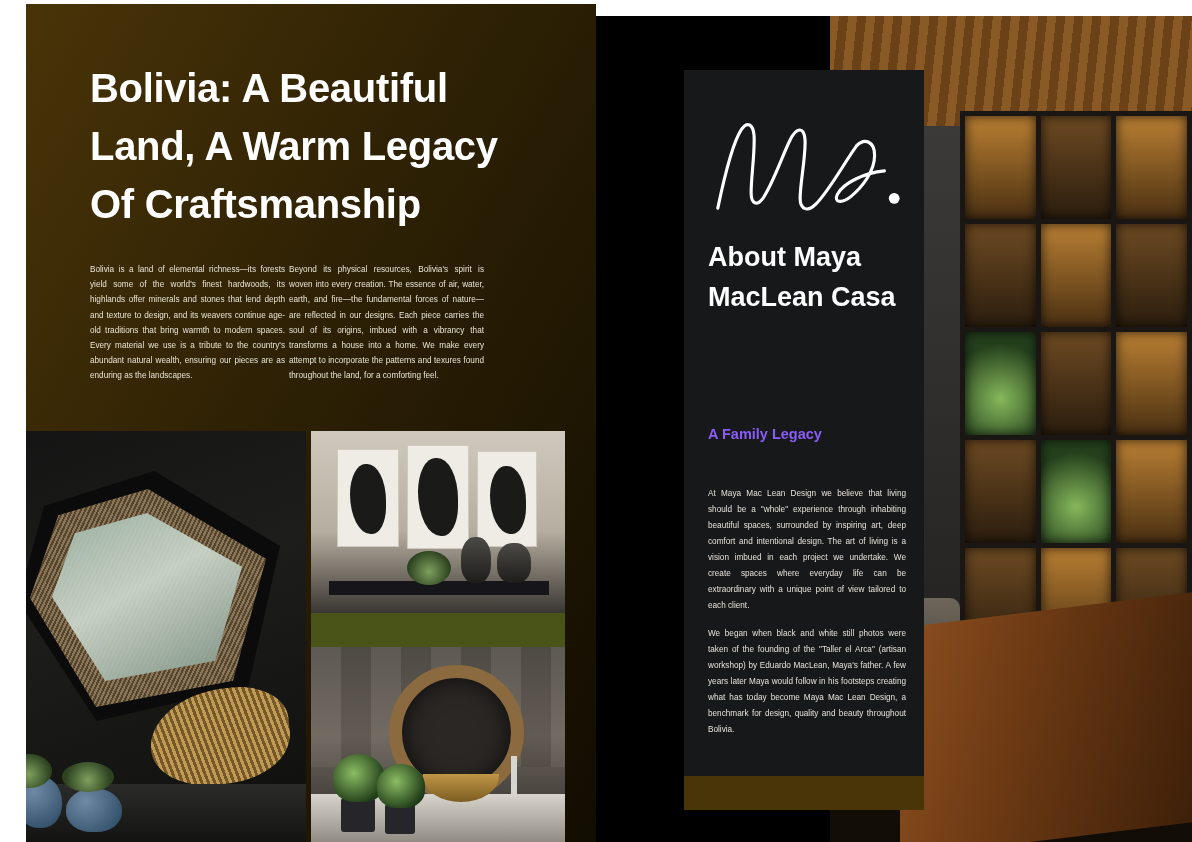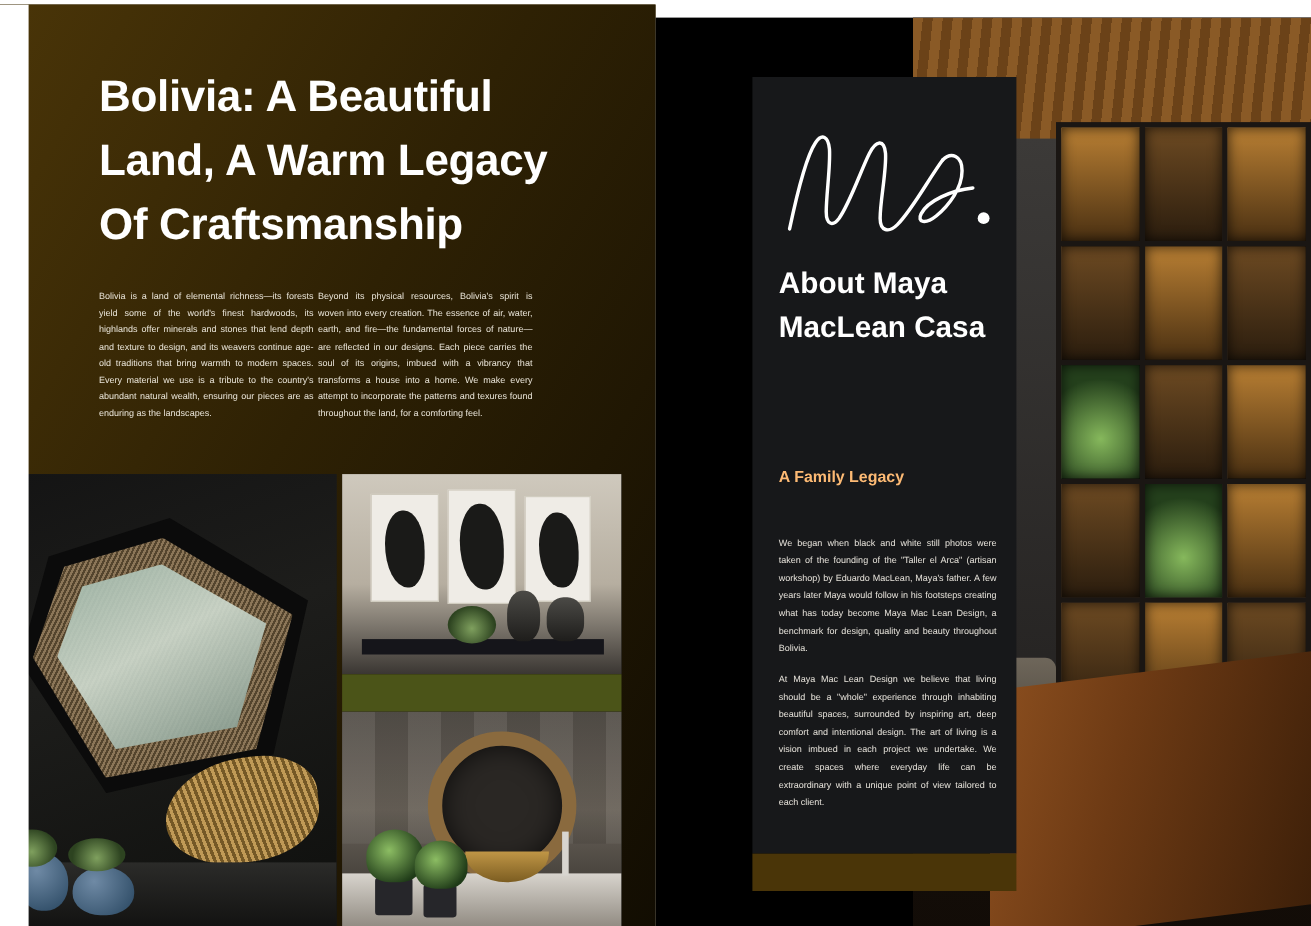--- a/index.html
+++ b/index.html
@@ -274,21 +274,21 @@
     width: 210px;
     color: #ffffff;
     font-size: 27px;
     font-weight: bold;
     line-height: 1.48;
     z-index: 6;
   }
   .about-sub {
     position: absolute;
     left: 112px; top: 410px;
-    color: #fdba74;
+    color: #8b5cf6;
     font-size: 14.5px;
     font-weight: bold;
     z-index: 6;
   }
   .about-body {
     position: absolute;
     left: 112px; top: 470px;
     width: 198px;
     z-index: 6;
   }
@@ -402,18 +402,18 @@
         <path d="M10 98 C18 60 26 30 34 18 C40 9 46 12 47 24 C48 40 44 66 44 82 C44 94 50 96 56 88 C66 74 76 44 84 28 C90 16 98 14 99 28 C100 44 94 72 94 88 C94 100 102 102 110 94 C124 80 140 50 152 34" fill="none" stroke="#ffffff" stroke-width="3.2" stroke-linecap="round"></path>
         <path d="M152 34 C160 26 170 30 170 44 C170 60 158 76 146 86 C136 94 128 92 132 84 C138 72 160 62 180 60" fill="none" stroke="#ffffff" stroke-width="3.2" stroke-linecap="round"></path>
         <circle cx="190" cy="88" r="5.5" fill="#ffffff"></circle>
       </svg>
     </div>
 
     <h2 class="about-title">About Maya MacLean Casa</h2>
     <h3 class="about-sub">A Family Legacy</h3>
 
     <div class="about-body">
+      <p>At Maya Mac Lean Design we believe that living should be a "whole" experience through inhabiting beautiful spaces, surrounded by inspiring art, deep comfort and intentional design. The art of living is a vision imbued in each project we undertake. We create spaces where everyday life can be extraordinary with a unique point of view tailored to each client.</p>
       <p>We began when black and white still photos were taken of the founding of the "Taller el Arca" (artisan workshop) by Eduardo MacLean, Maya's father. A few years later Maya would follow in his footsteps creating what has today become Maya Mac Lean Design, a benchmark for design, quality and beauty throughout Bolivia.</p>
-      <p>At Maya Mac Lean Design we believe that living should be a "whole" experience through inhabiting beautiful spaces, surrounded by inspiring art, deep comfort and intentional design. The art of living is a vision imbued in each project we undertake. We create spaces where everyday life can be extraordinary with a unique point of view tailored to each client.</p>
     </div>
   </section>
 
 </div>
 
 </body></html>

